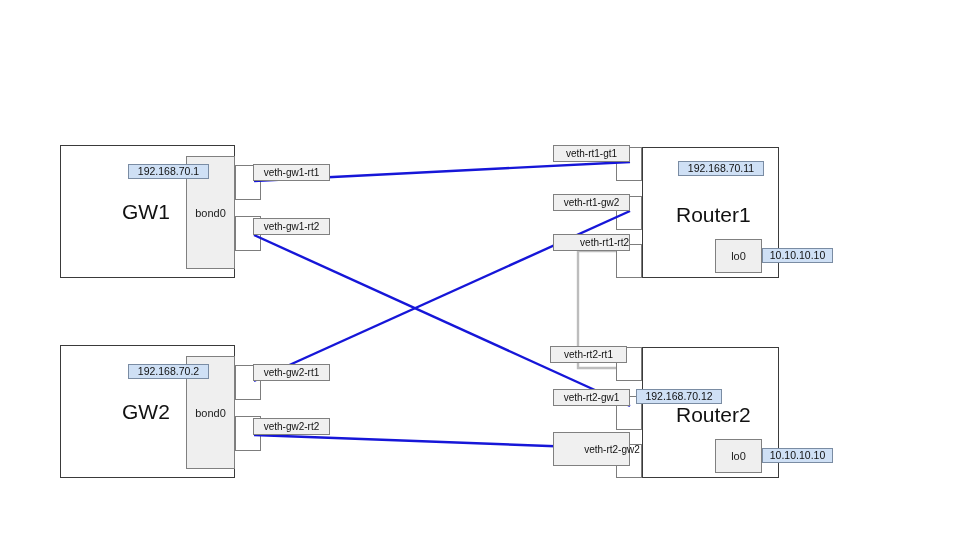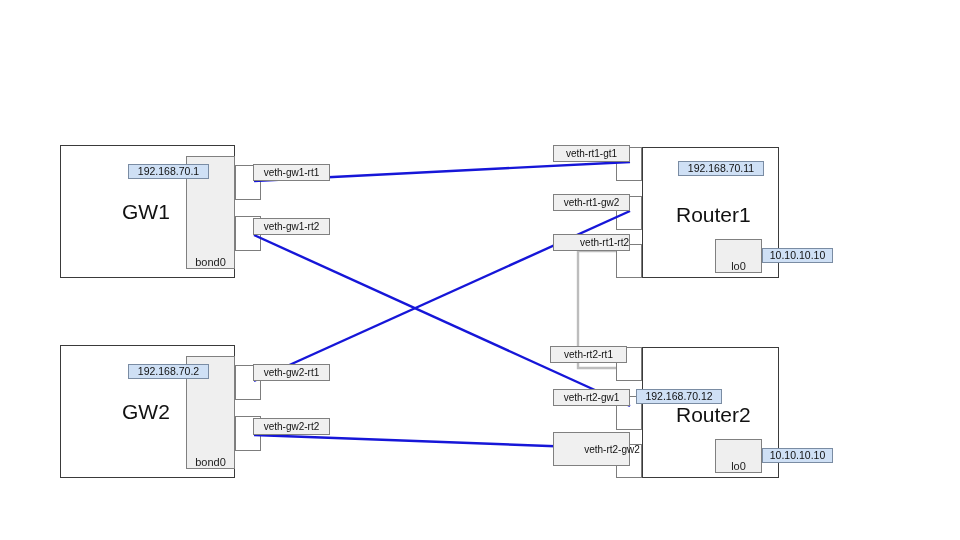--- a/index.html
+++ b/index.html
@@ -23,21 +23,21 @@
   }
   .node-name{
     position:absolute;font-size:21px;color:#111111;
     white-space:nowrap;
   }
 
   
   .sub-box{
     position:absolute;box-sizing:border-box;
     border:1.3px solid #808080;background:#efefef;
-    display:flex;align-items:flex-end;justify-content:center;
+    display:flex;align-items:center;justify-content:center;
     font-size:11px;color:#1b1b1b;
   }
 
   
   .ip-badge{
     position:absolute;box-sizing:border-box;
     border:1.1px solid #7a8ca3;background:#cfe0f5;
     display:flex;align-items:flex-start;justify-content:center;
     font-size:10.5px;color:#111111;white-space:nowrap;
   }

